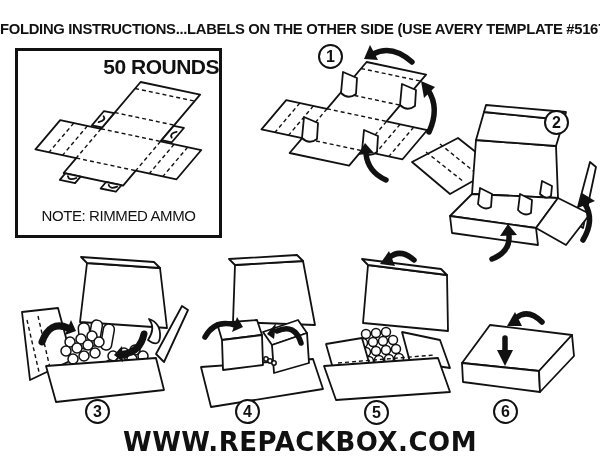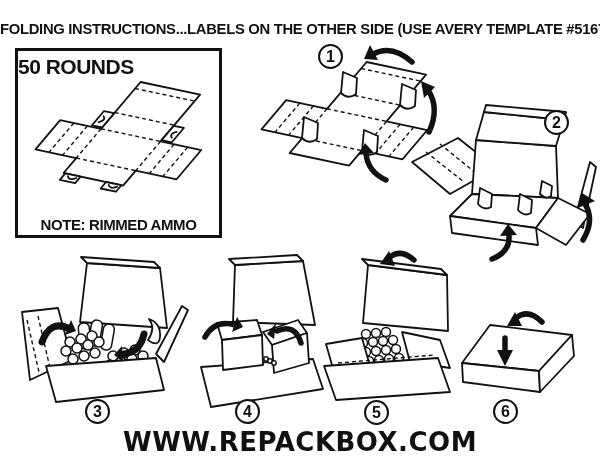--- a/index.html
+++ b/index.html
@@ -9,26 +9,26 @@
   }
   .title{
     position:absolute;top:21px;left:0;right:0;text-align:center;
     font-weight:bold;font-size:14.8px;letter-spacing:-0.3px;white-space:nowrap;
   }
   .panel{
     position:absolute;left:15px;top:48px;width:201px;height:184px;
     border:3px solid #111;background:#fff;
   }
   .panel-heading{
-    text-align:left;font-weight:bold;font-size:21px;margin-top:4px;
+    text-align:right;font-weight:bold;font-size:21px;margin-top:4px;
     letter-spacing:-0.5px;
   }
   .panel-note{
-    position:absolute;bottom:3px;left:0;width:100%;text-align:center;
-    font-weight:bold;font-size:15px;line-height:15px;letter-spacing:-0.4px;
+    position:absolute;bottom:12px;left:0;width:100%;text-align:center;
+    font-weight:normal;font-size:15px;line-height:15px;letter-spacing:-0.4px;
   }
   svg{position:absolute;overflow:visible;}
   .o{fill:#fff;stroke:#111;stroke-width:1.8;stroke-linejoin:round;vector-effect:non-scaling-stroke;}
   .l{fill:none;stroke:#111;stroke-width:1.8;stroke-linejoin:round;stroke-linecap:round;vector-effect:non-scaling-stroke;}
   .d{fill:none;stroke:#111;stroke-width:1.4;stroke-dasharray:4 3;vector-effect:non-scaling-stroke;}
   .a{fill:none;stroke:#111;stroke-width:5.5;stroke-linecap:round;}
   .a2{fill:none;stroke:#111;stroke-width:7;stroke-linecap:round;}
   .h{fill:#111;stroke:none;}
   .c{fill:#fff;stroke:#111;stroke-width:1.5;}
   .step-num{

